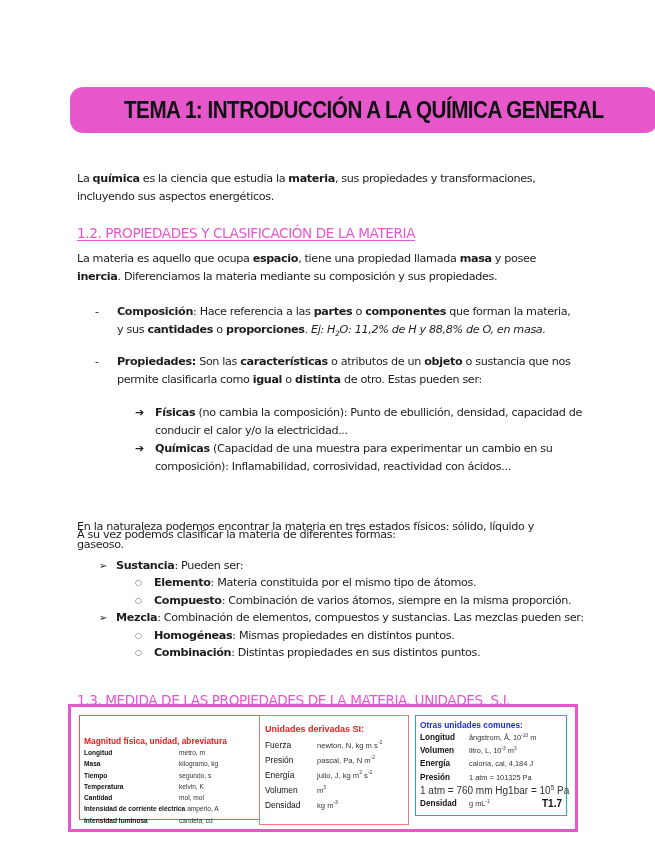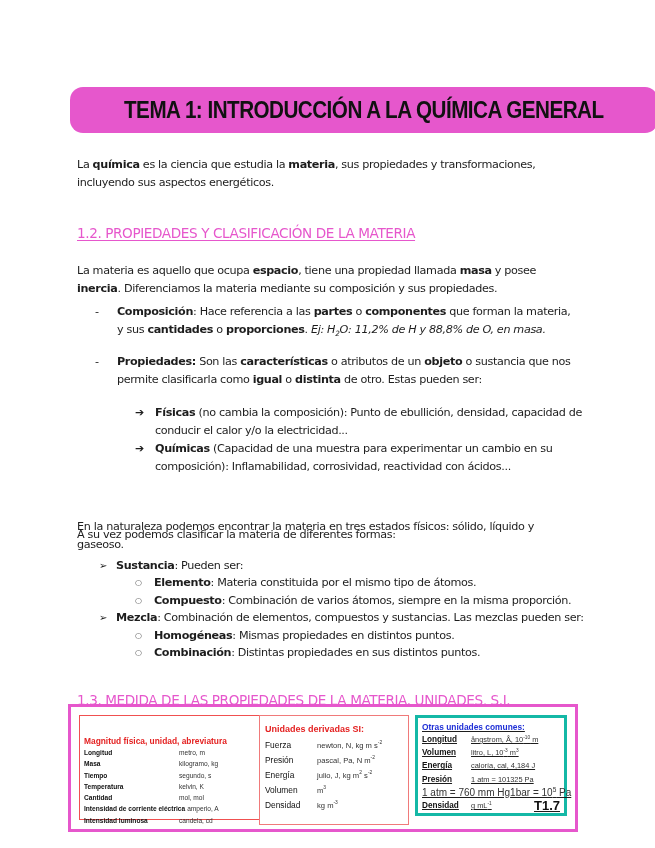--- a/index.html
+++ b/index.html
@@ -42,21 +42,21 @@
   .circ-item .body { margin-left: 19px; display: block; }
 
   
   .units-frame {
     position: absolute; left: 68px; top: 704px; width: 510px; height: 128px;
     border: 3px solid #e657cc; background: #fff;
   }
   .ubox { position: absolute; background: #fff; font-family: "Liberation Sans", sans-serif; }
   .ubox.red { border: 1px solid #f05050; }
   .ubox.pink { border: 1px solid #f07a7a; }
-  .ubox.blue { border: 3px solid #14b8a6; text-decoration: underline; }
+  .ubox.blue { border: 1px solid #14b8a6; }
 
   .ubox1 { left: 8px; top: 8px; width: 194px; height: 105px; padding: 20px 4px; }
   .ubox2 { left: 188px; top: 8px; width: 150px; height: 110px; padding: 8px 5px; }
   .ubox3 { left: 344px; top: 8px; width: 152px; height: 101px; padding: 4px 4px; }
 
   .ubox-title { font-weight: bold; font-size: 8.4px; line-height: 11px; white-space: nowrap; }
   .ubox1 .ubox-title, .ubox2 .ubox-title { color: #e42222; }
   .ubox3 .ubox-title { color: #1f2fd6; }
   .ubox2 .ubox-title { font-size: 9px; margin-bottom: 3px; }
 
@@ -68,36 +68,36 @@
 
   .ubox2 .urow { font-size: 8.4px; line-height: 15px; }
   .ubox2 .ulabel { width: 52px; font-weight: normal; color: #111; }
   .ubox2 .uval { color: #333; font-size: 7.6px; }
 
   .ubox3 .urow { font-size: 8.2px; line-height: 13.2px; }
   .ubox3 .ulabel { width: 49px; font-weight: bold; color: #111; }
   .ubox3 .uval { color: #333; font-size: 7.4px; }
   .ubox3 .urow.plain { font-size: 10px; color: #333; justify-content: space-between; }
   .ubox3 .urow.last { justify-content: flex-start; }
-  .ubox3 .tag { margin-left: auto; font-weight: bold; color: #111; font-size: 13px; }
+  .ubox3 .tag { margin-left: auto; font-weight: bold; color: #111; font-size: 10px; }
   sup { font-size: 65%; vertical-align: super; line-height: 0; }
   sub { font-size: 65%; vertical-align: sub; line-height: 0; }
 </style>
 </head>
 <body>
 
 <div class="title-box">
   <span class="title-text">TEMA 1: INTRODUCCIÓN A LA QUÍMICA GENERAL</span>
 </div>
 
-<p class="para" style="top:156px;"><span>La </span><b>química</b><span> es la ciencia que estudia la </span><b>materia</b><span>, sus propiedades y transformaciones, incluyendo sus aspectos energéticos.</span></p>
+<p class="para" style="top:170px;"><span>La </span><b>química</b><span> es la ciencia que estudia la </span><b>materia</b><span>, sus propiedades y transformaciones, incluyendo sus aspectos energéticos.</span></p>
 
 <div class="section-heading" style="top:211px;">1.2. PROPIEDADES Y CLASIFICACIÓN DE LA MATERIA</div>
 
-<p class="para" style="top:250px;margin-top:12px;"><span>La materia es aquello que ocupa </span><b>espacio</b><span>, tiene una propiedad llamada </span><b>masa</b><span> y posee </span><b>inercia</b><span>. Diferenciamos la materia mediante su composición y sus propiedades.</span></p>
+<p class="para" style="top:250px;"><span>La materia es aquello que ocupa </span><b>espacio</b><span>, tiene una propiedad llamada </span><b>masa</b><span> y posee </span><b>inercia</b><span>. Diferenciamos la materia mediante su composición y sus propiedades.</span></p>
 
 <div class="dash-item" style="top:303px;">
   <span class="bullet">-</span>
   <span class="body"><b>Composición</b><span>: Hace referencia a las </span><b>partes</b><span> o </span><b>componentes</b><span> que forman la materia, y sus </span><b>cantidades</b><span> o </span><b>proporciones</b><span>. </span><i>Ej: H</i><i><sub>2</sub></i><i>O: 11,2% de H y 88,8% de O, en masa.</i></span>
 </div>
 
 <div class="dash-item" style="top:353px;">
   <span class="bullet">-</span>
   <span class="body"><b>Propiedades:</b><span> Son las </span><b>características</b><span> o atributos de un </span><b>objeto</b><span> o sustancia que nos permite clasificarla como </span><b>igual</b><span> o </span><b>distinta</b><span> de otro. Estas pueden ser:</span></span>
 </div>

